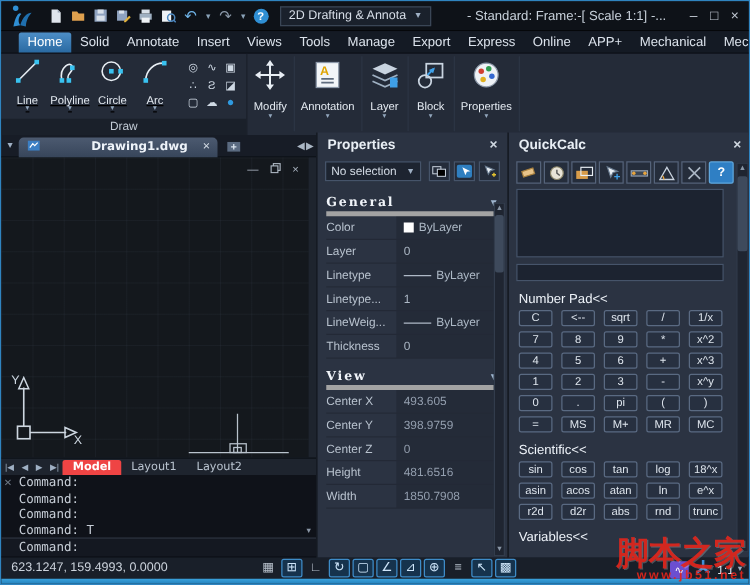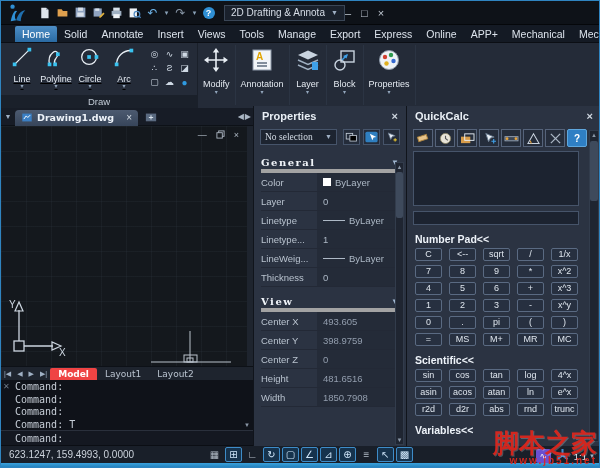--- a/index.html
+++ b/index.html
@@ -52,21 +52,21 @@
   .rpanel .car{font-size:6px;color:#93a7bd;line-height:6px;}
   .rpanel.hl{background:#3e9ce2;}
   .rpanel.hl .lbl{color:#fff;}
   .rpanel.hl .car{color:#dceefb;}
   
   .doctabs{position:absolute;left:0;top:107px;width:252px;height:18px;background:#171c26;
     display:flex;align-items:center;border-bottom:1px solid #0d1117;}
   .dd{width:14px;text-align:center;font-size:7px;color:#9fb0c4;cursor:default;}
   .doctab{height:16px;margin-top:2px;display:flex;align-items:center;gap:4px;padding:0 6px;
     background:linear-gradient(#4c5a70,#37455a);border-radius:4px 4px 0 0;cursor:default;}
-  .doctab .lbl{font-size:9.5px;font-weight:bold;color:#eef3f9;font-family:"DejaVu Sans",sans-serif;}
+  .doctab .lbl{font-size:9.5px;font-weight:bold;color:#eef3f9;font-family:"DejaVu Sans",sans-serif;margin-left:36px;}
   .doctab .x{font-size:10px;color:#d5dde6;margin-left:8px;}
   .newtab{margin-left:6px;display:flex;align-items:center;cursor:default;}
   .tabnav{margin-left:auto;display:flex;gap:1px;padding-right:2px;}
   .tabnav span{font-size:8px;color:#aab6c4;cursor:default;}
   
   .canvas{position:absolute;left:0;top:125px;width:246px;height:240px;background:#14181d;
     background-image:linear-gradient(rgba(130,150,180,.06) 1px,transparent 1px),
       linear-gradient(90deg,rgba(130,150,180,.06) 1px,transparent 1px);
     background-size:25px 25px;}
   .canvas-scroll{position:absolute;left:246px;top:125px;width:6px;height:240px;background:#1e242e;}
@@ -110,21 +110,21 @@
     background:linear-gradient(#3aa2dd,#1a73ae);}
   
   .panel{position:absolute;top:105px;height:340px;background:#2b3342;border-left:1px solid #10141b;}
   .phead{height:20px;display:flex;align-items:center;padding:0 8px;}
   .phead .t{font-size:11px;font-weight:bold;color:#e9eff5;flex:1;}
   .phead .x{font-size:11px;font-weight:bold;color:#cfd7e0;cursor:default;}
   
   .props{left:252px;width:153px;}
   .comborow{display:flex;align-items:center;padding:3px 6px 3px 6px;gap:3px;}
   .combo{width:84px;height:16px;background:#1d2430;border:1px solid #46546a;display:flex;
-    align-items:center;padding:0 4px;cursor:default;font-family:Liberation Serif, serif;}
+    align-items:center;padding:0 4px;cursor:default;}
   .combo .v{flex:1;font-size:9.5px;color:#d3dbe5;white-space:nowrap;overflow:hidden;}
   .combo .car{font-size:7px;color:#9fb0c4;}
   .pico{width:17px;height:16px;border:1px solid #46546a;background:#242c3a;display:flex;
     align-items:center;justify-content:center;cursor:default;}
   .pico svg{width:13px;height:12px;}
   .sechead{margin:9px 7px 0 7px;display:flex;align-items:center;border-bottom:4px solid #a3a3a3;
     padding-bottom:1px;}
   .sechead .t{font-size:10px;font-weight:bold;letter-spacing:1.5px;color:#f0f4f9;flex:1;
     font-family:"DejaVu Serif","Liberation Serif",serif;}
   .sechead .car{font-size:8px;color:#9fb6cf;}
@@ -143,21 +143,21 @@
   .pscroll .spacer{flex:1;}
   
   .qcalc{left:405px;width:195px;}
   .qc-toolbar{display:flex;gap:2px;padding:3px 5px 4px 6px;}
   .qct{width:20px;height:18px;border:1px solid #55637a;background:#252d3b;display:flex;
     align-items:center;justify-content:center;cursor:default;}
   .qct svg{width:15px;height:13px;}
   .qct.help{background:#2f7fc4;border-color:#5fa7dd;border-radius:2px;color:#fff;font-size:10px;font-weight:bold;}
   .qc-history{margin:0 22px 0 6px;height:55px;background:#1c2330;border:1px solid #46546a;}
   .qc-input{margin:5px 22px 0 6px;height:14px;background:#1c2330;border:1px solid #46546a;cursor:text;}
-  .qc-sec{margin:8px 0 3px 8px;font-size:10.5px;font-weight:bold;color:#eef3f9;}
+  .qc-sec{margin:8px 0 3px 8px;font-size:10.5px;font-weight:normal;color:#eef3f9;}
   .qc-grid{display:grid;grid-template-columns:repeat(5,27px);gap:4px 7px;margin-left:8px;}
   .qcb{height:13px;background:#273040;border:1px solid #5a6a82;border-radius:2px;color:#dfe6ee;
     font-size:9px;line-height:11px;text-align:center;cursor:default;
     font-family:"Liberation Sans",sans-serif;}
   .qscroll{position:absolute;right:2px;top:24px;width:10px;height:312px;background:#1f2531;
     border:1px solid #323c4c;display:flex;flex-direction:column;align-items:center;}
   .qscroll .a{font-size:6px;color:#8a96a6;line-height:9px;}
   .qscroll .thumb{width:8px;height:60px;background:#3e4a5c;border-radius:2px;margin-top:1px;}
   
   .watermark{position:absolute;right:2px;bottom:1px;z-index:60;text-align:right;
@@ -233,20 +233,21 @@
           <span>▾</span>
         </span>
         <span class="qbtn">
           <span style="display:inline-flex;width:12px;height:12px;border-radius:50%;background:#2f8fd4;color:#fff;font-size:9px;align-items:center;justify-content:center;font-weight:bold;">?</span>
         </span>
       </div>
     <div class="workspace">
       <span>2D Drafting &amp; Annota</span>
       <span class="car">▼</span>
     </div>
+    <div class="wtitle">- Standard: Frame:-[ Scale 1:1] -...</div>
     <div class="winbtns">
       <span>–</span>
       <span>□</span>
       <span>×</span>
     </div>
   </div>
 
   <div class="menubar" id="menu-tabs">
       <span class="mtab active">Home</span>
       <span class="mtab">Solid</span>
@@ -687,21 +688,21 @@
         <button class="qcb">M+</button>
         <button class="qcb">MR</button>
         <button class="qcb">MC</button>
       </div>
     <div class="qc-sec">Scientific&lt;&lt;</div>
     <div class="qc-grid" id="qc-sci">
         <button class="qcb">sin</button>
         <button class="qcb">cos</button>
         <button class="qcb">tan</button>
         <button class="qcb">log</button>
-        <button class="qcb">4^x</button>
+        <button class="qcb">18^x</button>
         <button class="qcb">asin</button>
         <button class="qcb">acos</button>
         <button class="qcb">atan</button>
         <button class="qcb">ln</button>
         <button class="qcb">e^x</button>
         <button class="qcb">r2d</button>
         <button class="qcb">d2r</button>
         <button class="qcb">abs</button>
         <button class="qcb">rnd</button>
         <button class="qcb">trunc</button>

